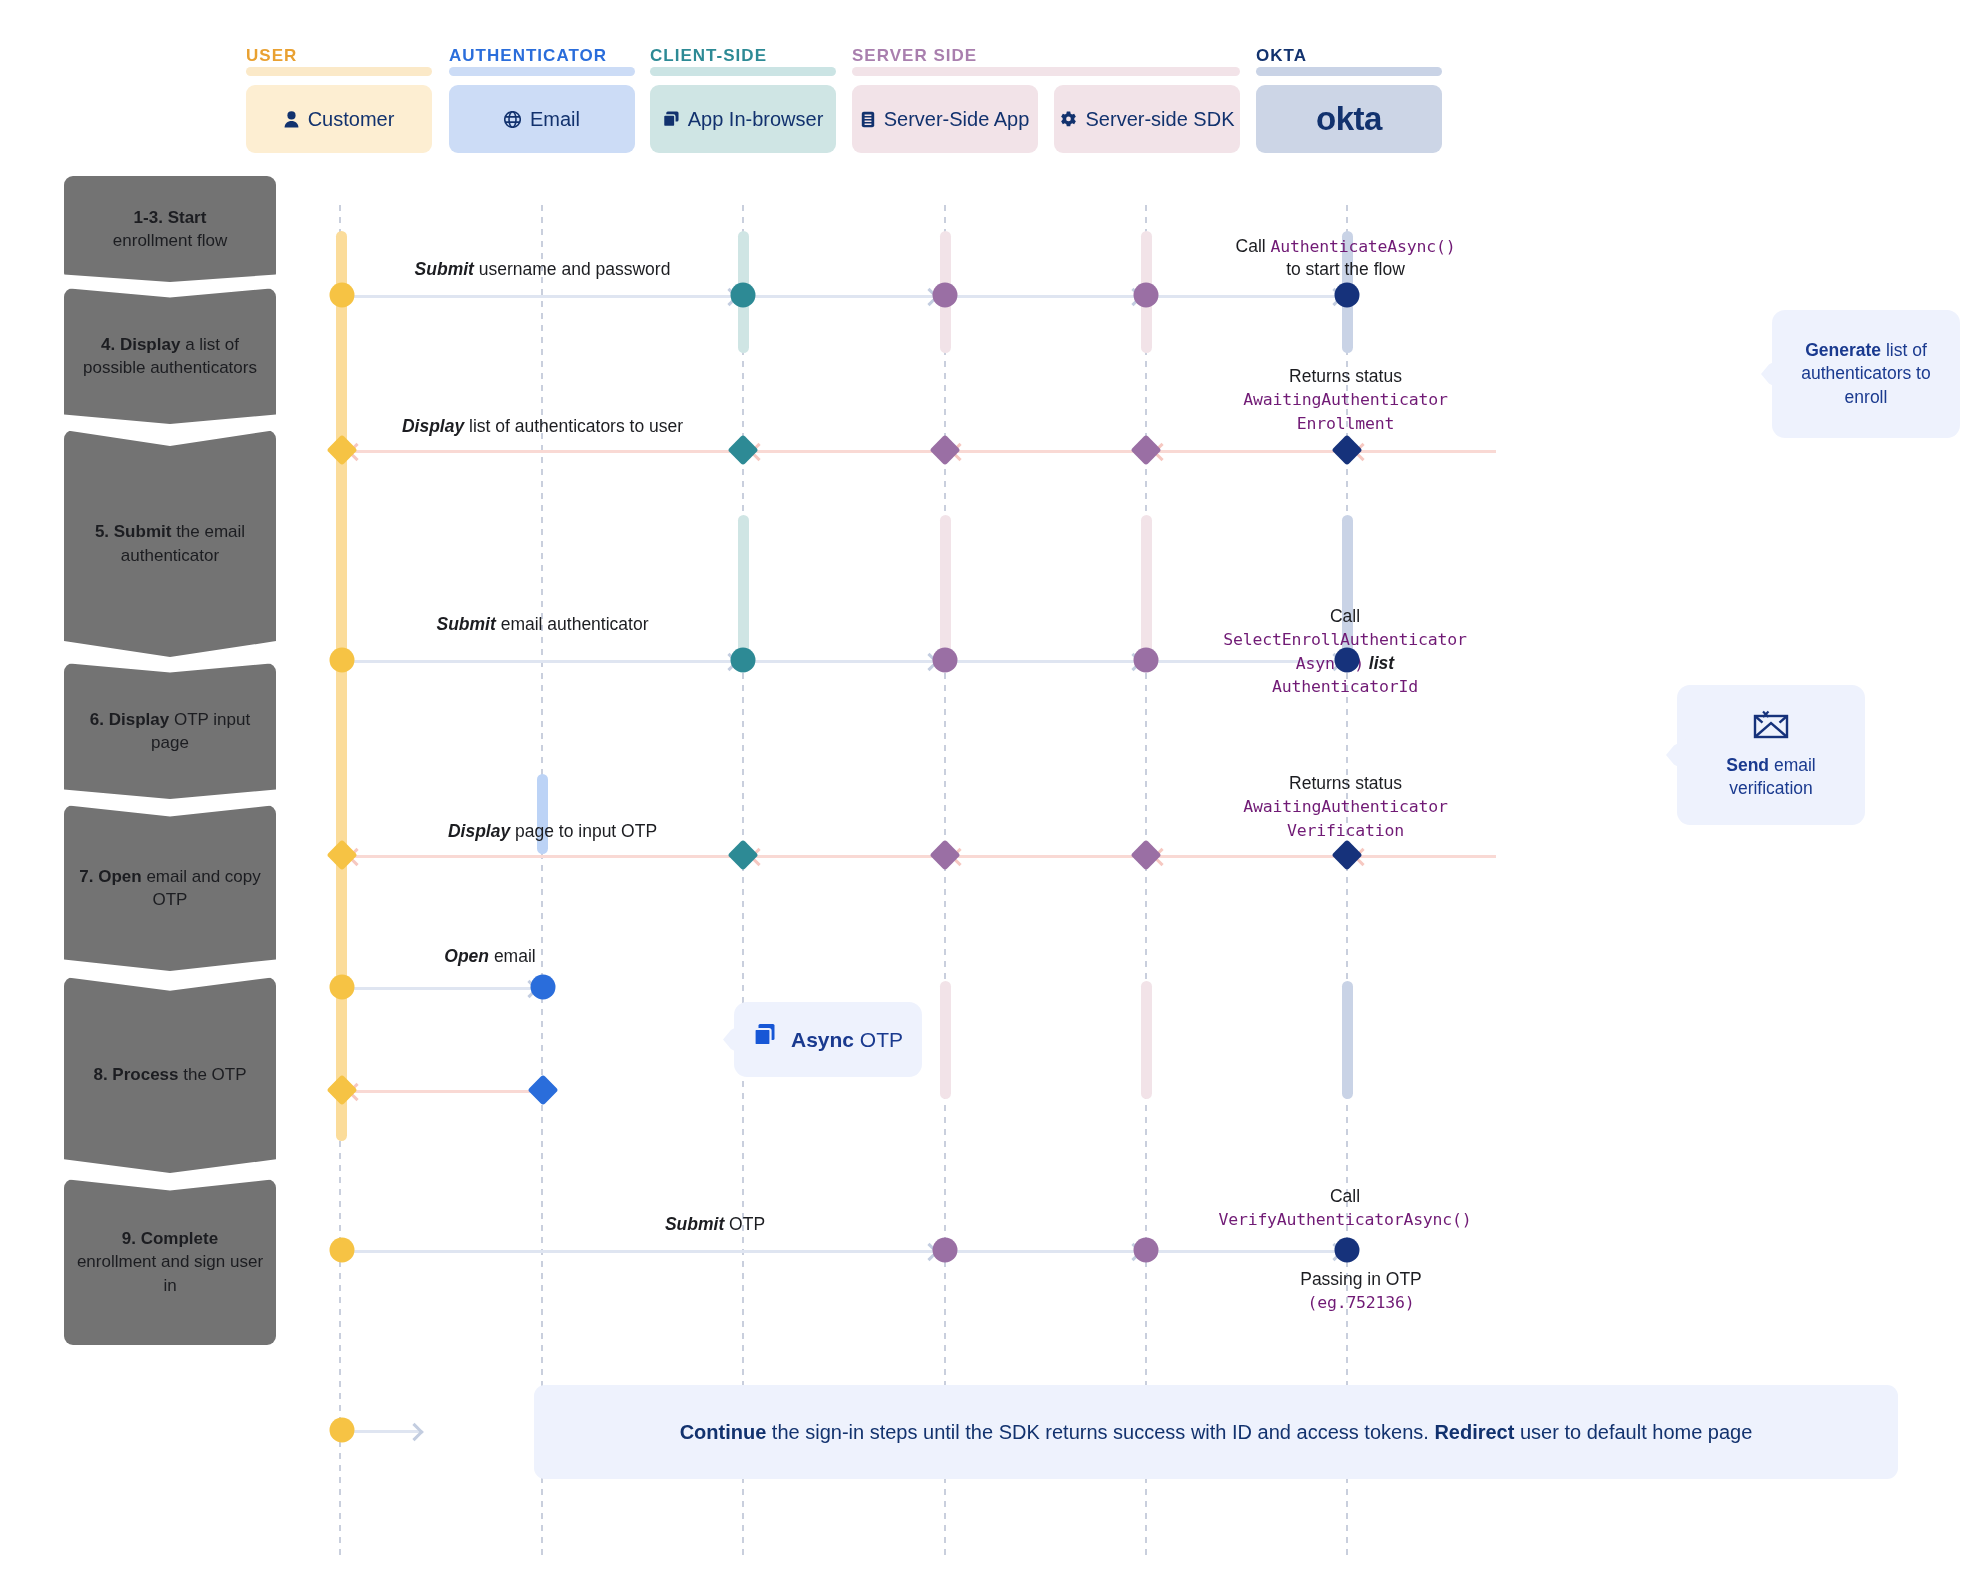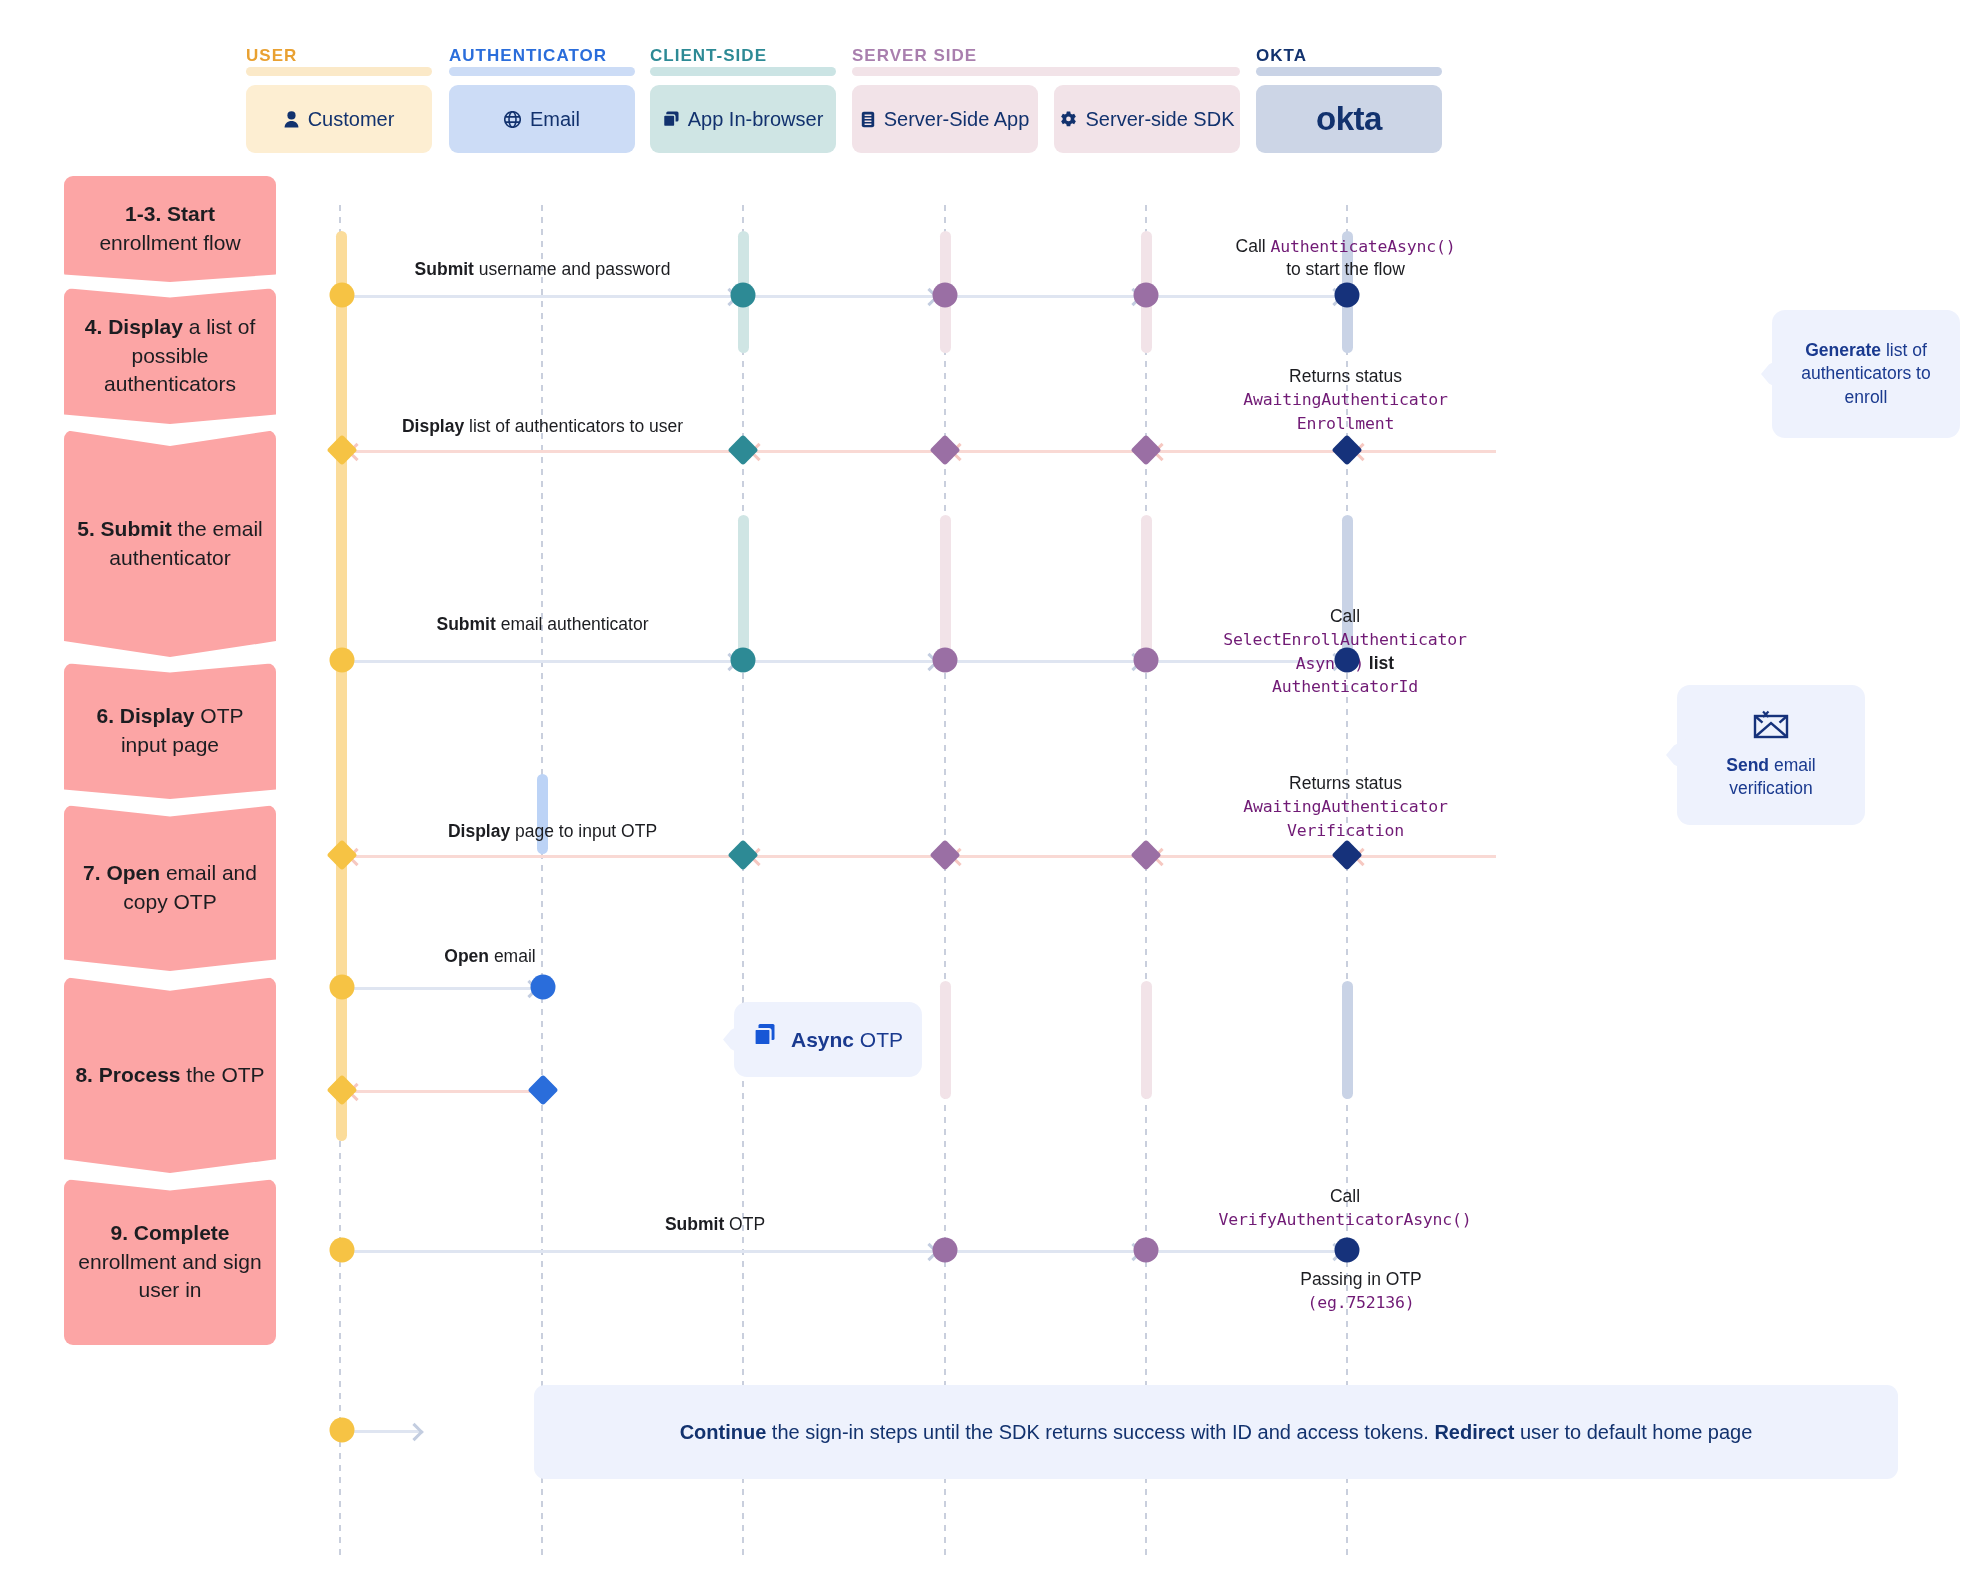--- a/index.html
+++ b/index.html
@@ -54,27 +54,27 @@
   .activation {
     position: absolute;
     width: 11px;
     border-radius: 6px;
   }
 
   
   .steps { position: absolute; left: 64px; top: 176px; width: 212px; }
   .step {
     position: relative;
-    background: #fca5a5;
+    background: #737373;
     display: flex;
     align-items: center;
     justify-content: center;
     text-align: center;
     color: #1c1d21;
-    font-size: 21px;
+    font-size: 17px;
     line-height: 1.38;
     padding: 0 10px;
     border-radius: 9px;
   }
   .step.chev {
     clip-path: polygon(0 0, 50% 7%, 100% 0, 100% 100%, 50% 100%, 0 100%);
   }
   .step.chev-both {
     clip-path: polygon(0 0, 50% 7%, 100% 0, 100% 93%, 50% 100%, 0 93%);
   }
@@ -113,21 +113,21 @@
     border-radius: 3px;
   }
 
   .msg {
     position: absolute;
     text-align: center;
     font-size: 17.5px;
     line-height: 1.33;
     color: #1c1d21;
   }
-  .msg b { font-weight: 700; }
+  .msg b { font-weight: 700; font-style: italic; }
   .msg .code {
     font-family: "DejaVu Sans Mono", monospace;
     color: #701a75;
     font-size: 16.5px;
     letter-spacing: -0.2px;
   }
 
   
   .callout {
     position: absolute;

